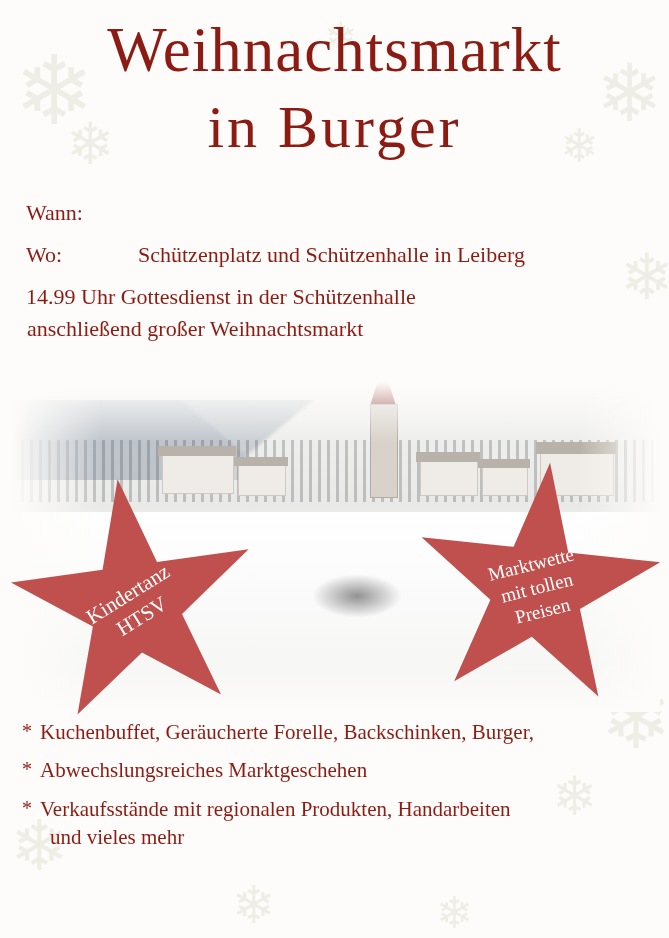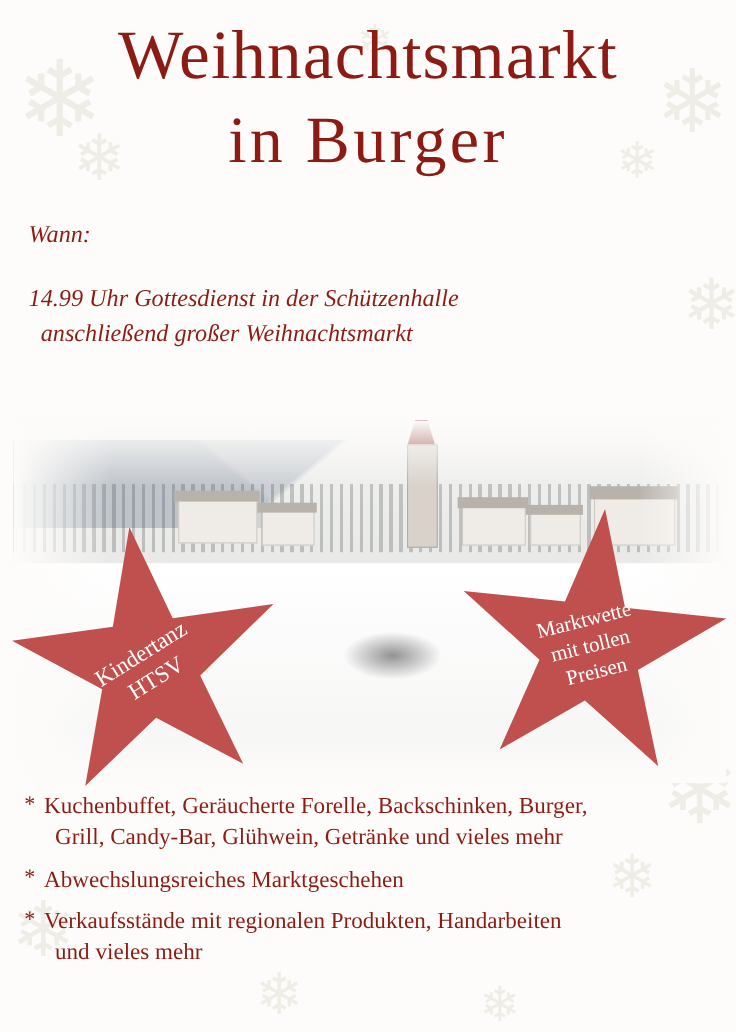--- a/index.html
+++ b/index.html
@@ -63,33 +63,32 @@
     left: 26px;
     top: 200px;
     width: 620px;
     color: #8c1c13;
     font-size: 22px;
   }
   .detail-row {
     display: flex;
     align-items: flex-end;
     margin-bottom: 16px;
-    font-style: italic;
   }
   .detail-label {
     width: 112px;
     flex: none;
   }
   .detail-value {
     flex: 1;
   }
   .detail-value .second {
     display: block;
     margin-top: 6px;
-    margin-left: 11px;
+    margin-left: 1px;
   }
 
   
   .photo {
     position: absolute;
     left: 12px;
     top: 382px;
     width: 648px;
     height: 330px;
     overflow: hidden;
@@ -266,20 +265,24 @@
   <div class="title-block">
     <div class="title-line1">Weihnachtsmarkt</div>
     <div class="title-line2">in  Burger</div>
   </div>
 
   <div class="details">
     <div class="detail-row">
       <div class="detail-label">Wann:</div>
     </div>
     <div class="detail-row">
+      <div class="detail-label">Wo:</div>
+      <div class="detail-value">
+        <span>Schützenplatz und Schützenhalle in Leiberg</span>
+      </div>
     </div>
     <div class="detail-row">
       <div class="detail-value">
         <span>14.99 Uhr  Gottesdienst in der Schützenhalle</span>
         <span class="second">anschließend großer Weihnachtsmarkt</span>
       </div>
     </div>
   </div>
 
   <div class="photo">
@@ -325,21 +328,20 @@
       <div>mit tollen</div>
       <div>Preisen</div>
     </div>
   </div>
 
   <div class="bullets">
     <div class="bullet">
       <div class="bullet-mark">*</div>
       <div class="bullet-text">
         <span>Kuchenbuffet, Geräucherte Forelle, Backschinken, Burger,</span>
-        <span class="cont">Grill, Candy-Bar, Glühwein, Getränke und vieles mehr</span>
       </div>
     </div>
     <div class="bullet">
       <div class="bullet-mark">*</div>
       <div class="bullet-text">
         <span>Abwechslungsreiches Marktgeschehen</span>
       </div>
     </div>
     <div class="bullet">
       <div class="bullet-mark">*</div>

